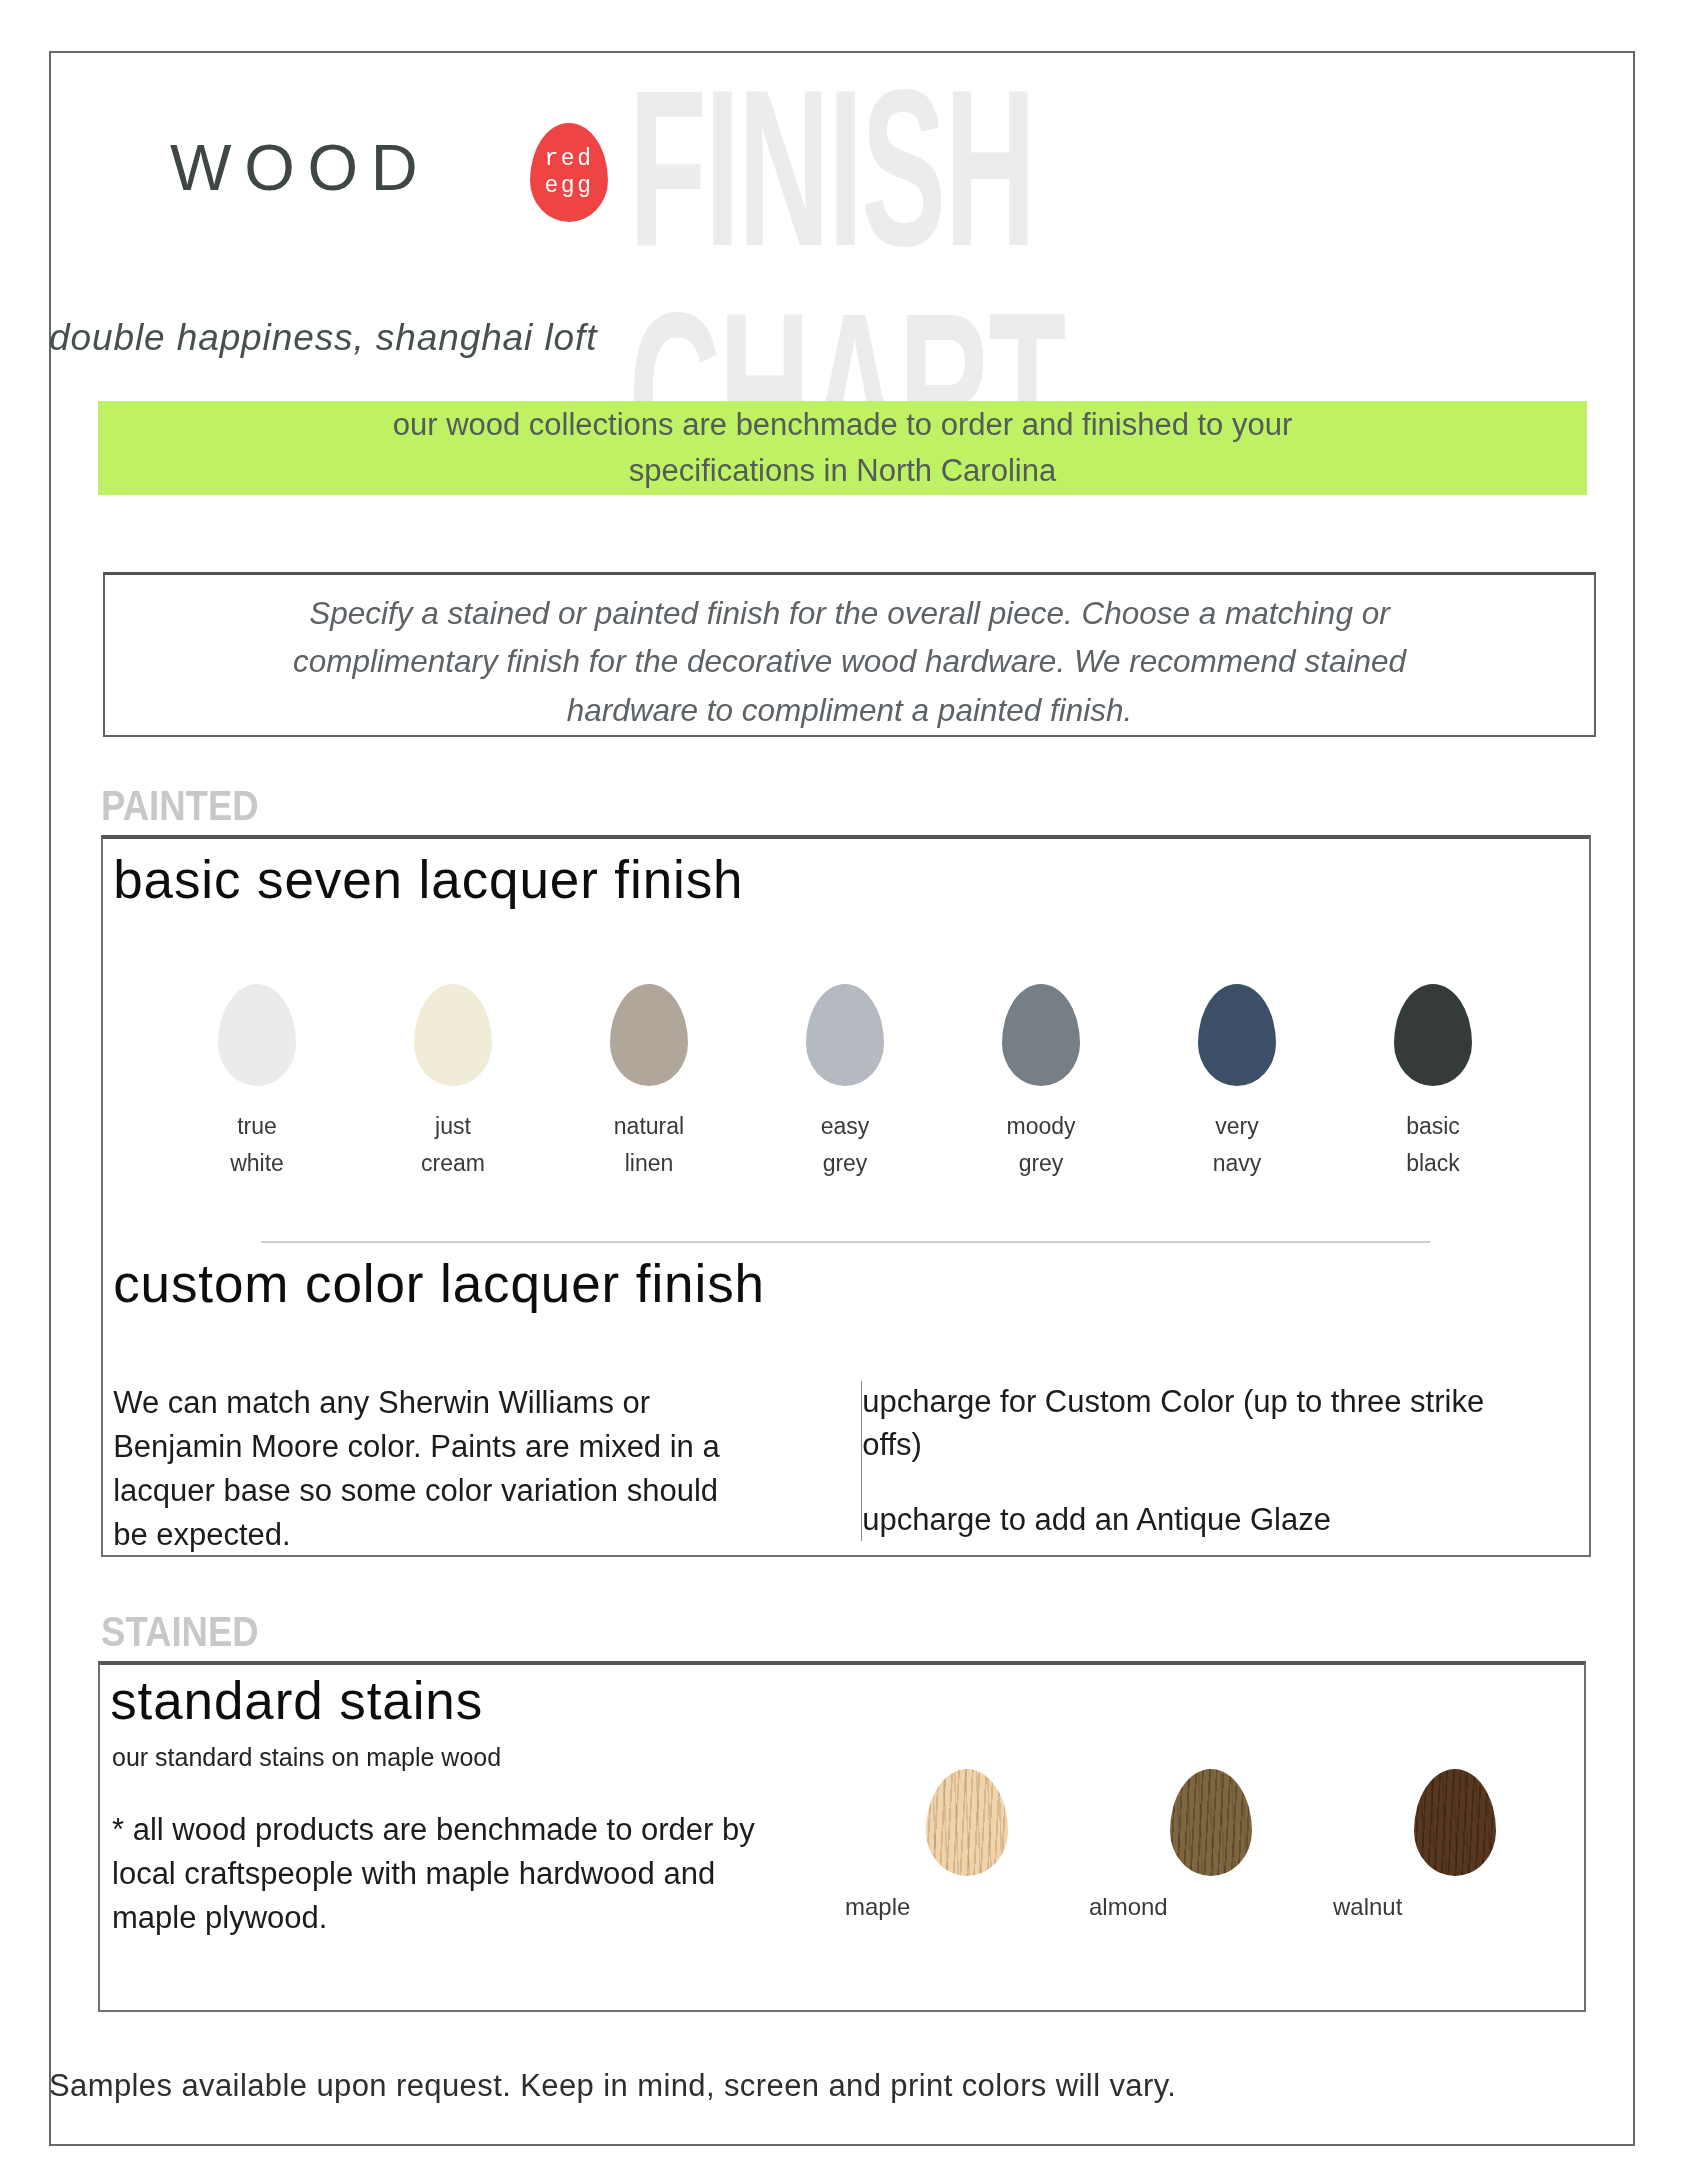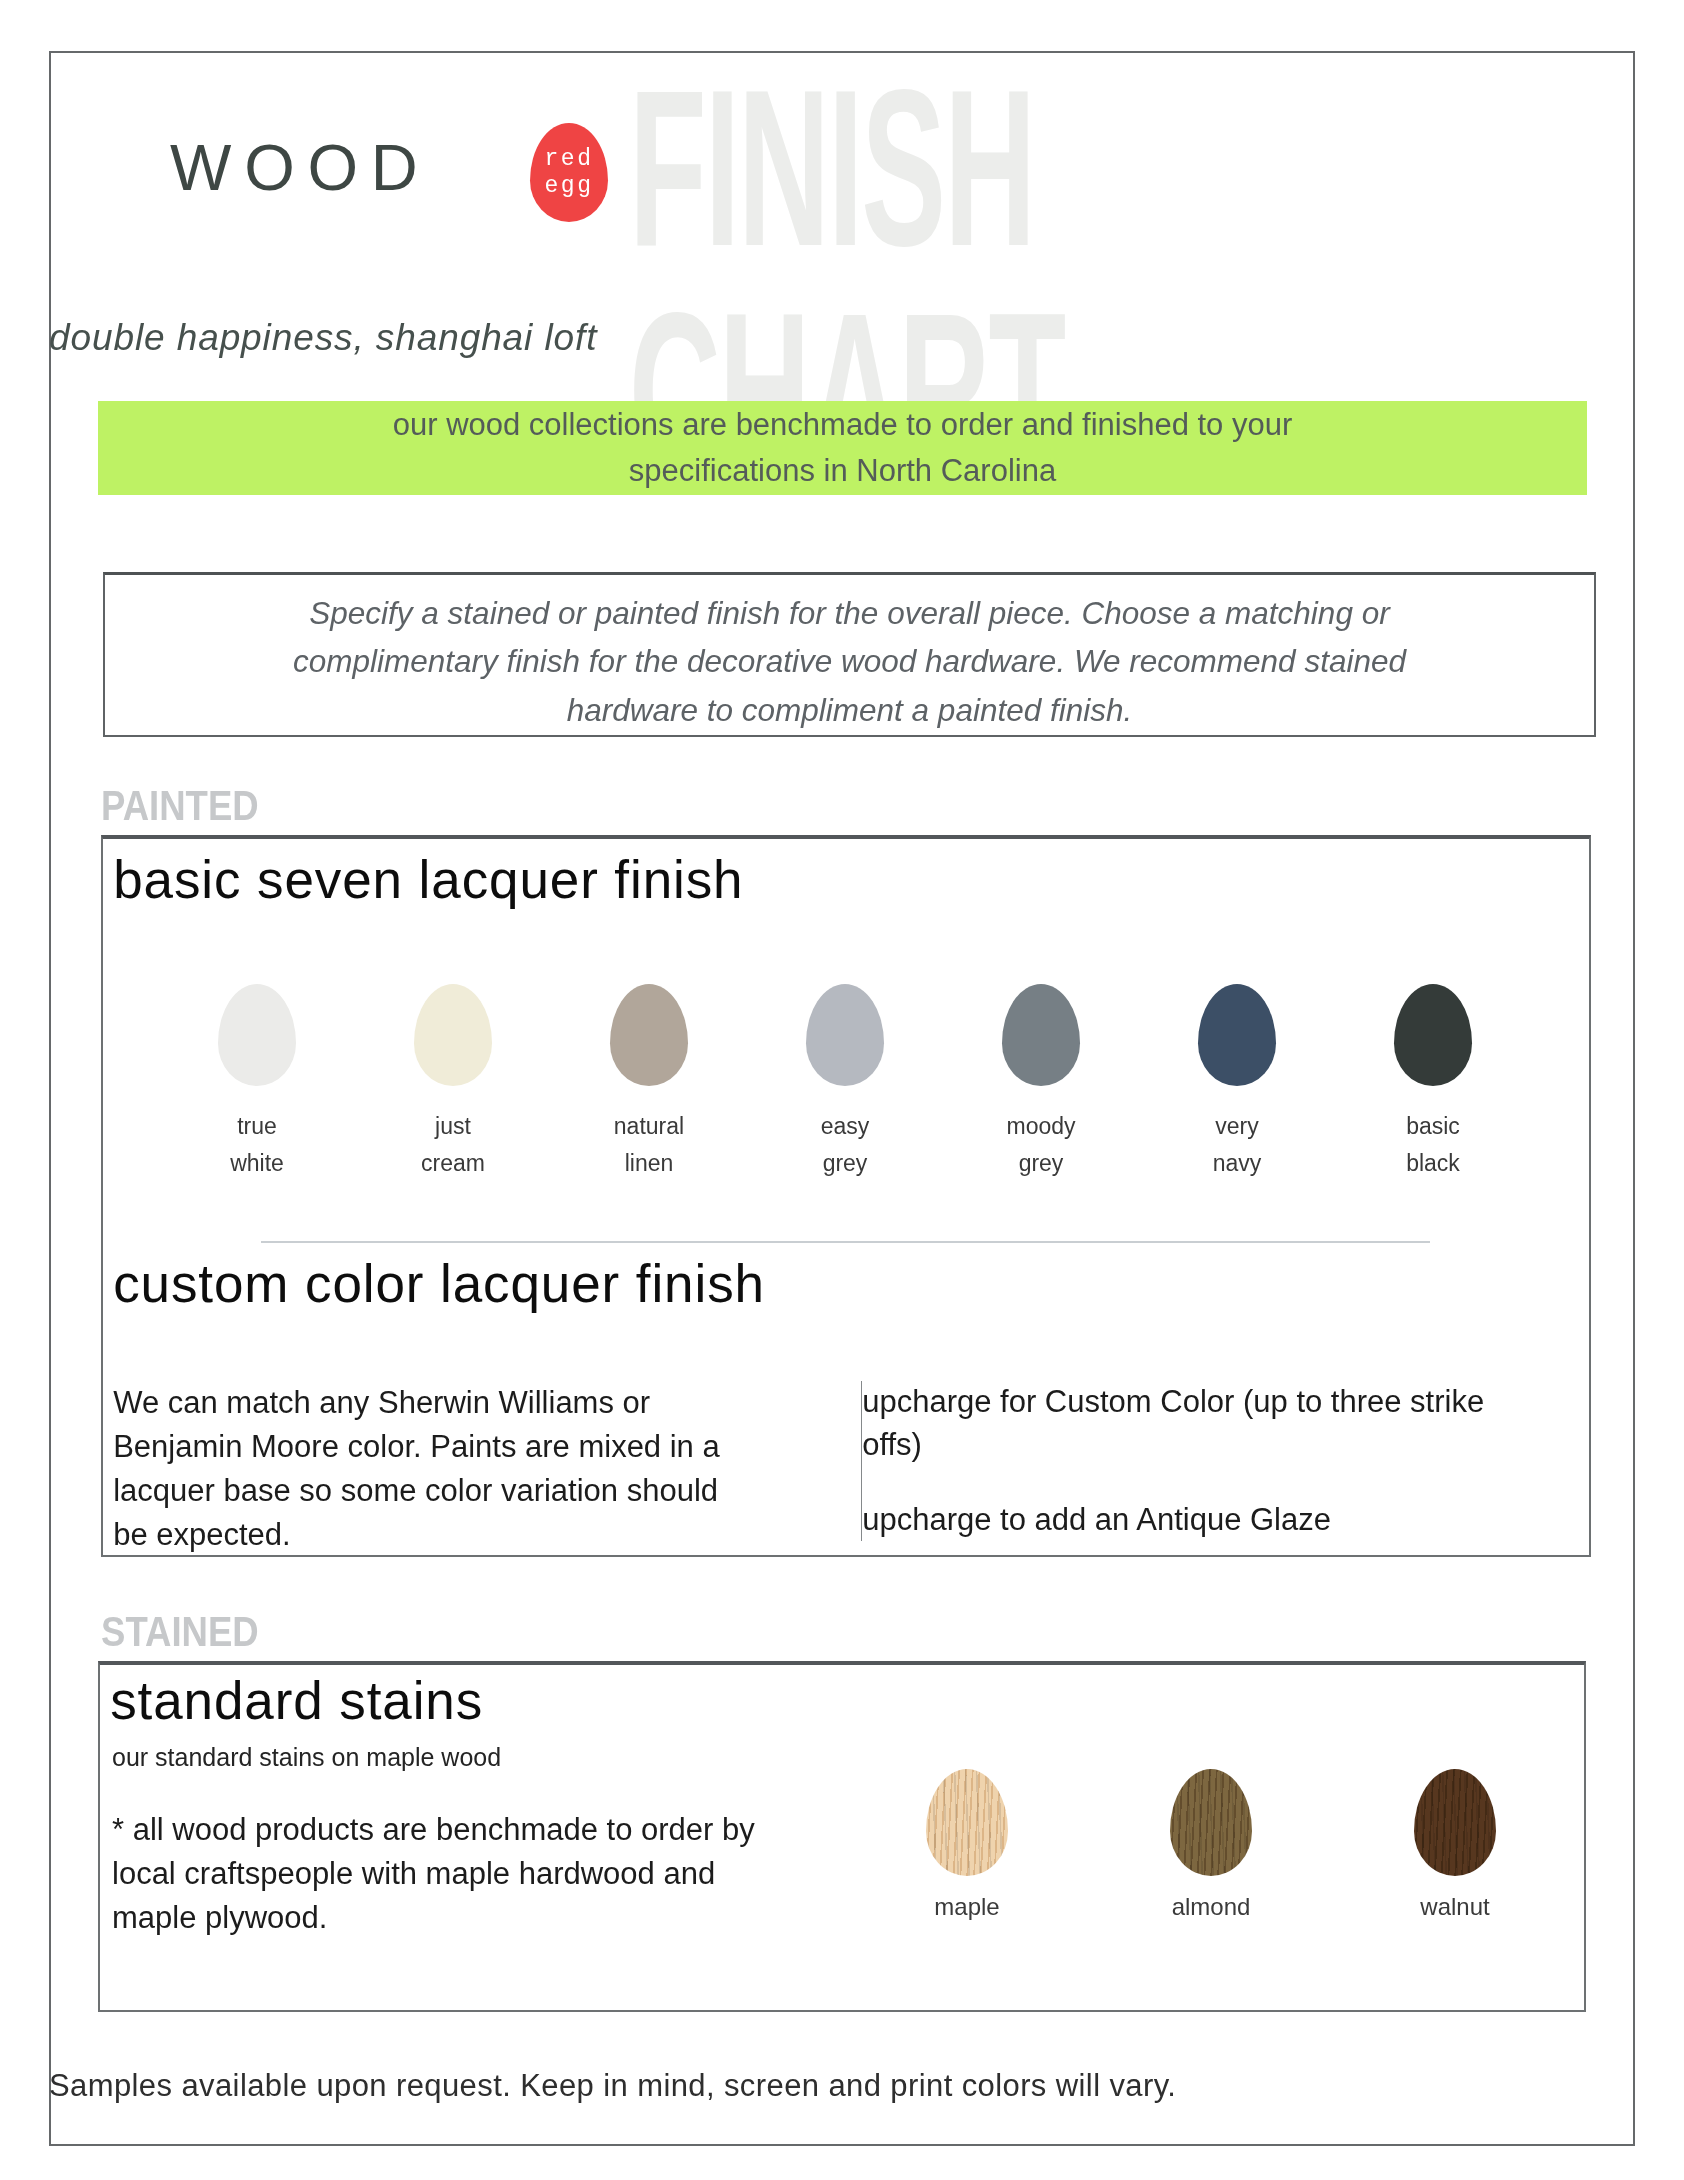--- a/index.html
+++ b/index.html
@@ -46,21 +46,21 @@
   .custom-left{width:748px;font-size:31px;line-height:1.42;color:#1c1c1c;}
   .custom-right{margin-left:0;border-left:1.7px solid #85898b;font-size:31px;line-height:1.38;color:#1c1c1c;}
   .upcharge-item + .upcharge-item{margin-top:32px;}
 
   
   .stained-box{left:98px;top:1661px;width:1484px;height:345px;border:2.6px solid #6d7173;border-top:4.3px solid #53575a;}
   .stains-title{top:6.8px;}
   .stains-subtitle{position:absolute;left:12px;top:78px;font-size:25px;color:#242424;}
   .stains-note{position:absolute;left:12px;top:143px;width:716px;font-size:31px;line-height:1.42;color:#1c1c1c;}
   .wood-row{position:absolute;left:745px;top:104px;display:flex;}
-  .wood-col{width:244px;text-align:center;}
+  .wood-col{width:244px;text-align:left;}
   .wood-egg{width:82px;height:107px;margin:0 auto;border-radius:50% 50% 50% 50%/58% 58% 42% 42%;}
   .wood-label{margin-top:17px;font-size:24px;color:#3a3a3a;}
 
   .footer-note{left:49px;top:2068px;width:1582px;text-align:left;font-size:31px;color:#2e2e2e;letter-spacing:0.4px;}
 </style>
 </head>
 <body>
 
 <div class="abs page-frame"></div>
 

